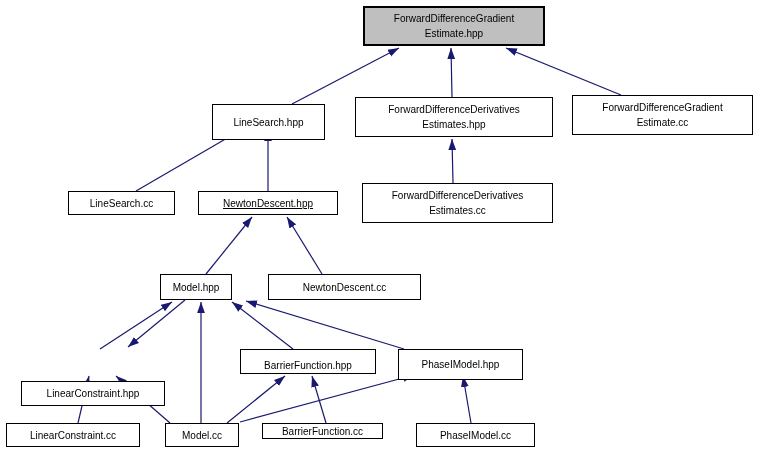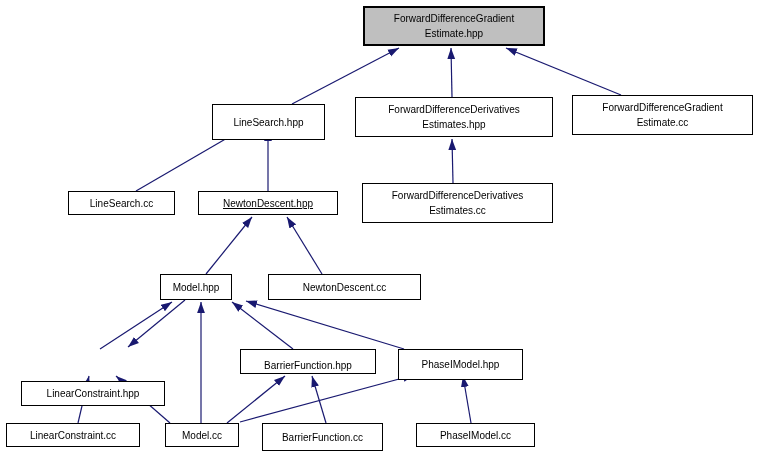--- a/index.html
+++ b/index.html
@@ -109,20 +109,20 @@
       </div>
       <div class="node" style="left: 398px; top: 349px; width: 125px; height: 31px;">
         <span class="line">PhaseIModel.hpp</span>
       </div>
       <div class="node" style="left: 6px; top: 423px; width: 134px; height: 24px;">
         <span class="line">LinearConstraint.cc</span>
       </div>
       <div class="node" style="left: 165px; top: 423px; width: 74px; height: 24px;">
         <span class="line">Model.cc</span>
       </div>
-      <div class="node" style="left: 262px; top: 423px; width: 121px; height: 28px;">
+      <div class="node" style="left: 262px; top: 423px; width: 121px; height: 16px;">
         <span class="line">BarrierFunction.cc</span>
       </div>
       <div class="node" style="left: 416px; top: 423px; width: 119px; height: 24px;">
         <span class="line">PhaseIModel.cc</span>
       </div>
     </div>
 </div>
 
 </body></html>

